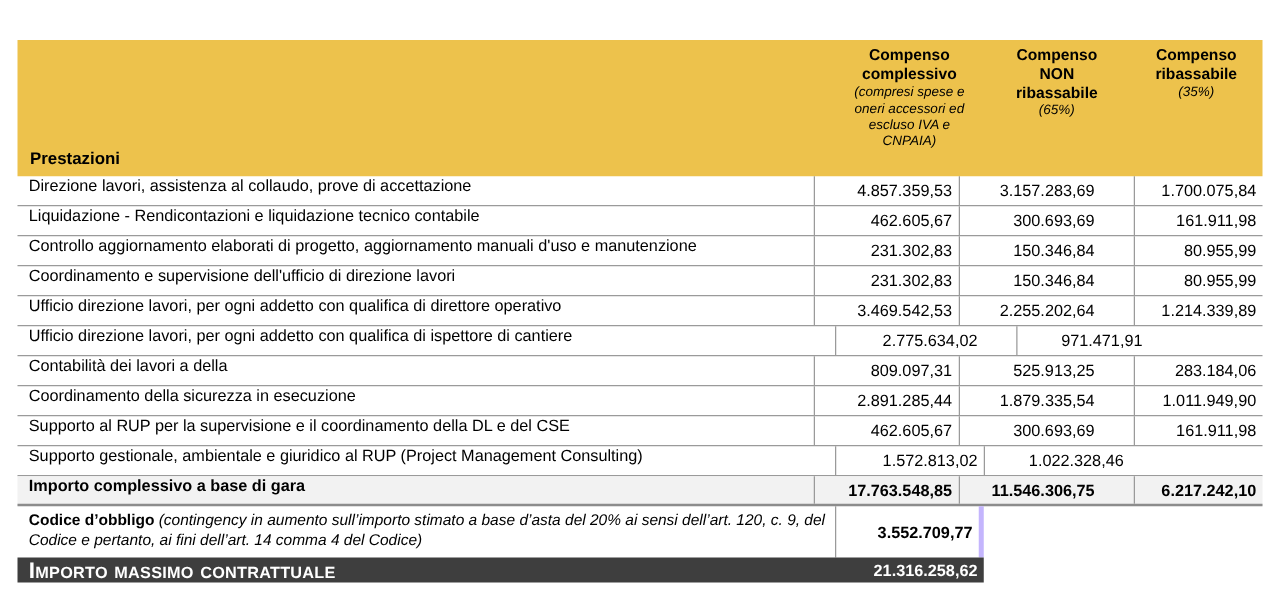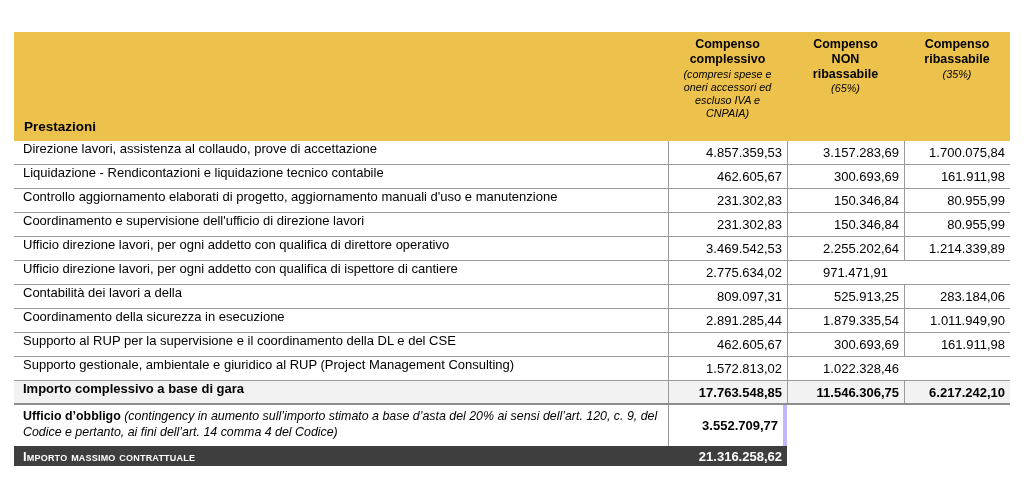--- a/index.html
+++ b/index.html
@@ -18,21 +18,21 @@
   }
   .h-col { text-align:center; padding-top:5px; }
   .h-c1 { width:119px; } .h-c2 { width:117px; } .h-c3 { width:106px; }
   .h-title { font-weight:bold; font-size:12.5px; line-height:1.18; white-space:pre-line; }
   .h-note  { font-style:italic; font-size:10.8px; line-height:1.22; white-space:pre-line; margin-top:1px; }
 
   
   .row { display:flex; height:24px; align-items:flex-start; border-bottom:1px solid #9a9a9a; font-size:13px; }
   .cell-label { width:654px; padding-left:9px; white-space:nowrap; overflow:hidden; }
   .cell-num { text-align:right; padding-right:5px; height:100%; display:flex; align-items:center; justify-content:flex-end; border-left:1px solid #9a9a9a; }
-  .c1 { width:119px; } .c2 { width:117px; } .c3 { width:106px; }
+  .c1 { width:119px; } .c2 { width:117px; } .c3 { width:106px;margin-left:26px; }
 
   
   .row-total { background:#f2f2f2; font-weight:bold; border-bottom:2.5px solid #8c8c8c; }
 
   
   .row-quinto { display:flex; min-height:41px; font-size:12.4px; }
   .q-label { width:654px; padding:3px 6px 3px 9px; line-height:1.3; }
   .q-bold { font-weight:bold; }
   .q-note { font-style:italic; }
   .q-val {
@@ -41,21 +41,21 @@
     border-left:1px solid #9a9a9a; border-right:4px solid #c4b5fd;
   }
 
   
   .row-dark { display:flex; height:20px; }
   .dark-band {
     width:773px; background:#3e3e3e; color:#ffffff;
     display:flex; align-items:center; justify-content:space-between;
   }
   .dark-label {
-    font-variant:small-caps; font-weight:bold; font-size:13px;
+    font-variant:small-caps; font-weight:bold; font-size:18px;
     padding-left:9px; letter-spacing:.2px;
   }
   .dark-val { font-weight:bold; font-size:13px; padding-right:5px; }
 </style>
 </head>
 <body>
 
 <div class="page">
   <div class="doc-table">
 
@@ -142,21 +142,21 @@
     </div>
 
     <div class="row row-total">
       <div class="cell-label">Importo complessivo a base di gara</div>
       <div class="cell-num c1">17.763.548,85</div>
       <div class="cell-num c2">11.546.306,75</div>
       <div class="cell-num c3">6.217.242,10</div>
     </div>
 
     <div class="row-quinto">
-      <div class="q-label"><span class="q-bold">Ufficio d’obbligo </span><span class="q-note">(contingency in aumento sull’importo stimato a base d’asta del 20% ai sensi dell’art. 120, c. 9, del Codice e pertanto, ai fini dell’art. 14 comma 4 del Codice)</span></div>
+      <div class="q-label"><span class="q-bold">Codice d’obbligo </span><span class="q-note">(contingency in aumento sull’importo stimato a base d’asta del 20% ai sensi dell’art. 120, c. 9, del Codice e pertanto, ai fini dell’art. 14 comma 4 del Codice)</span></div>
       <div class="q-val">3.552.709,77</div>
     </div>
 
     <div class="row-dark">
       <div class="dark-band">
         <div class="dark-label">Importo massimo contrattuale</div>
         <div class="dark-val">21.316.258,62</div>
       </div>
     </div>
 

